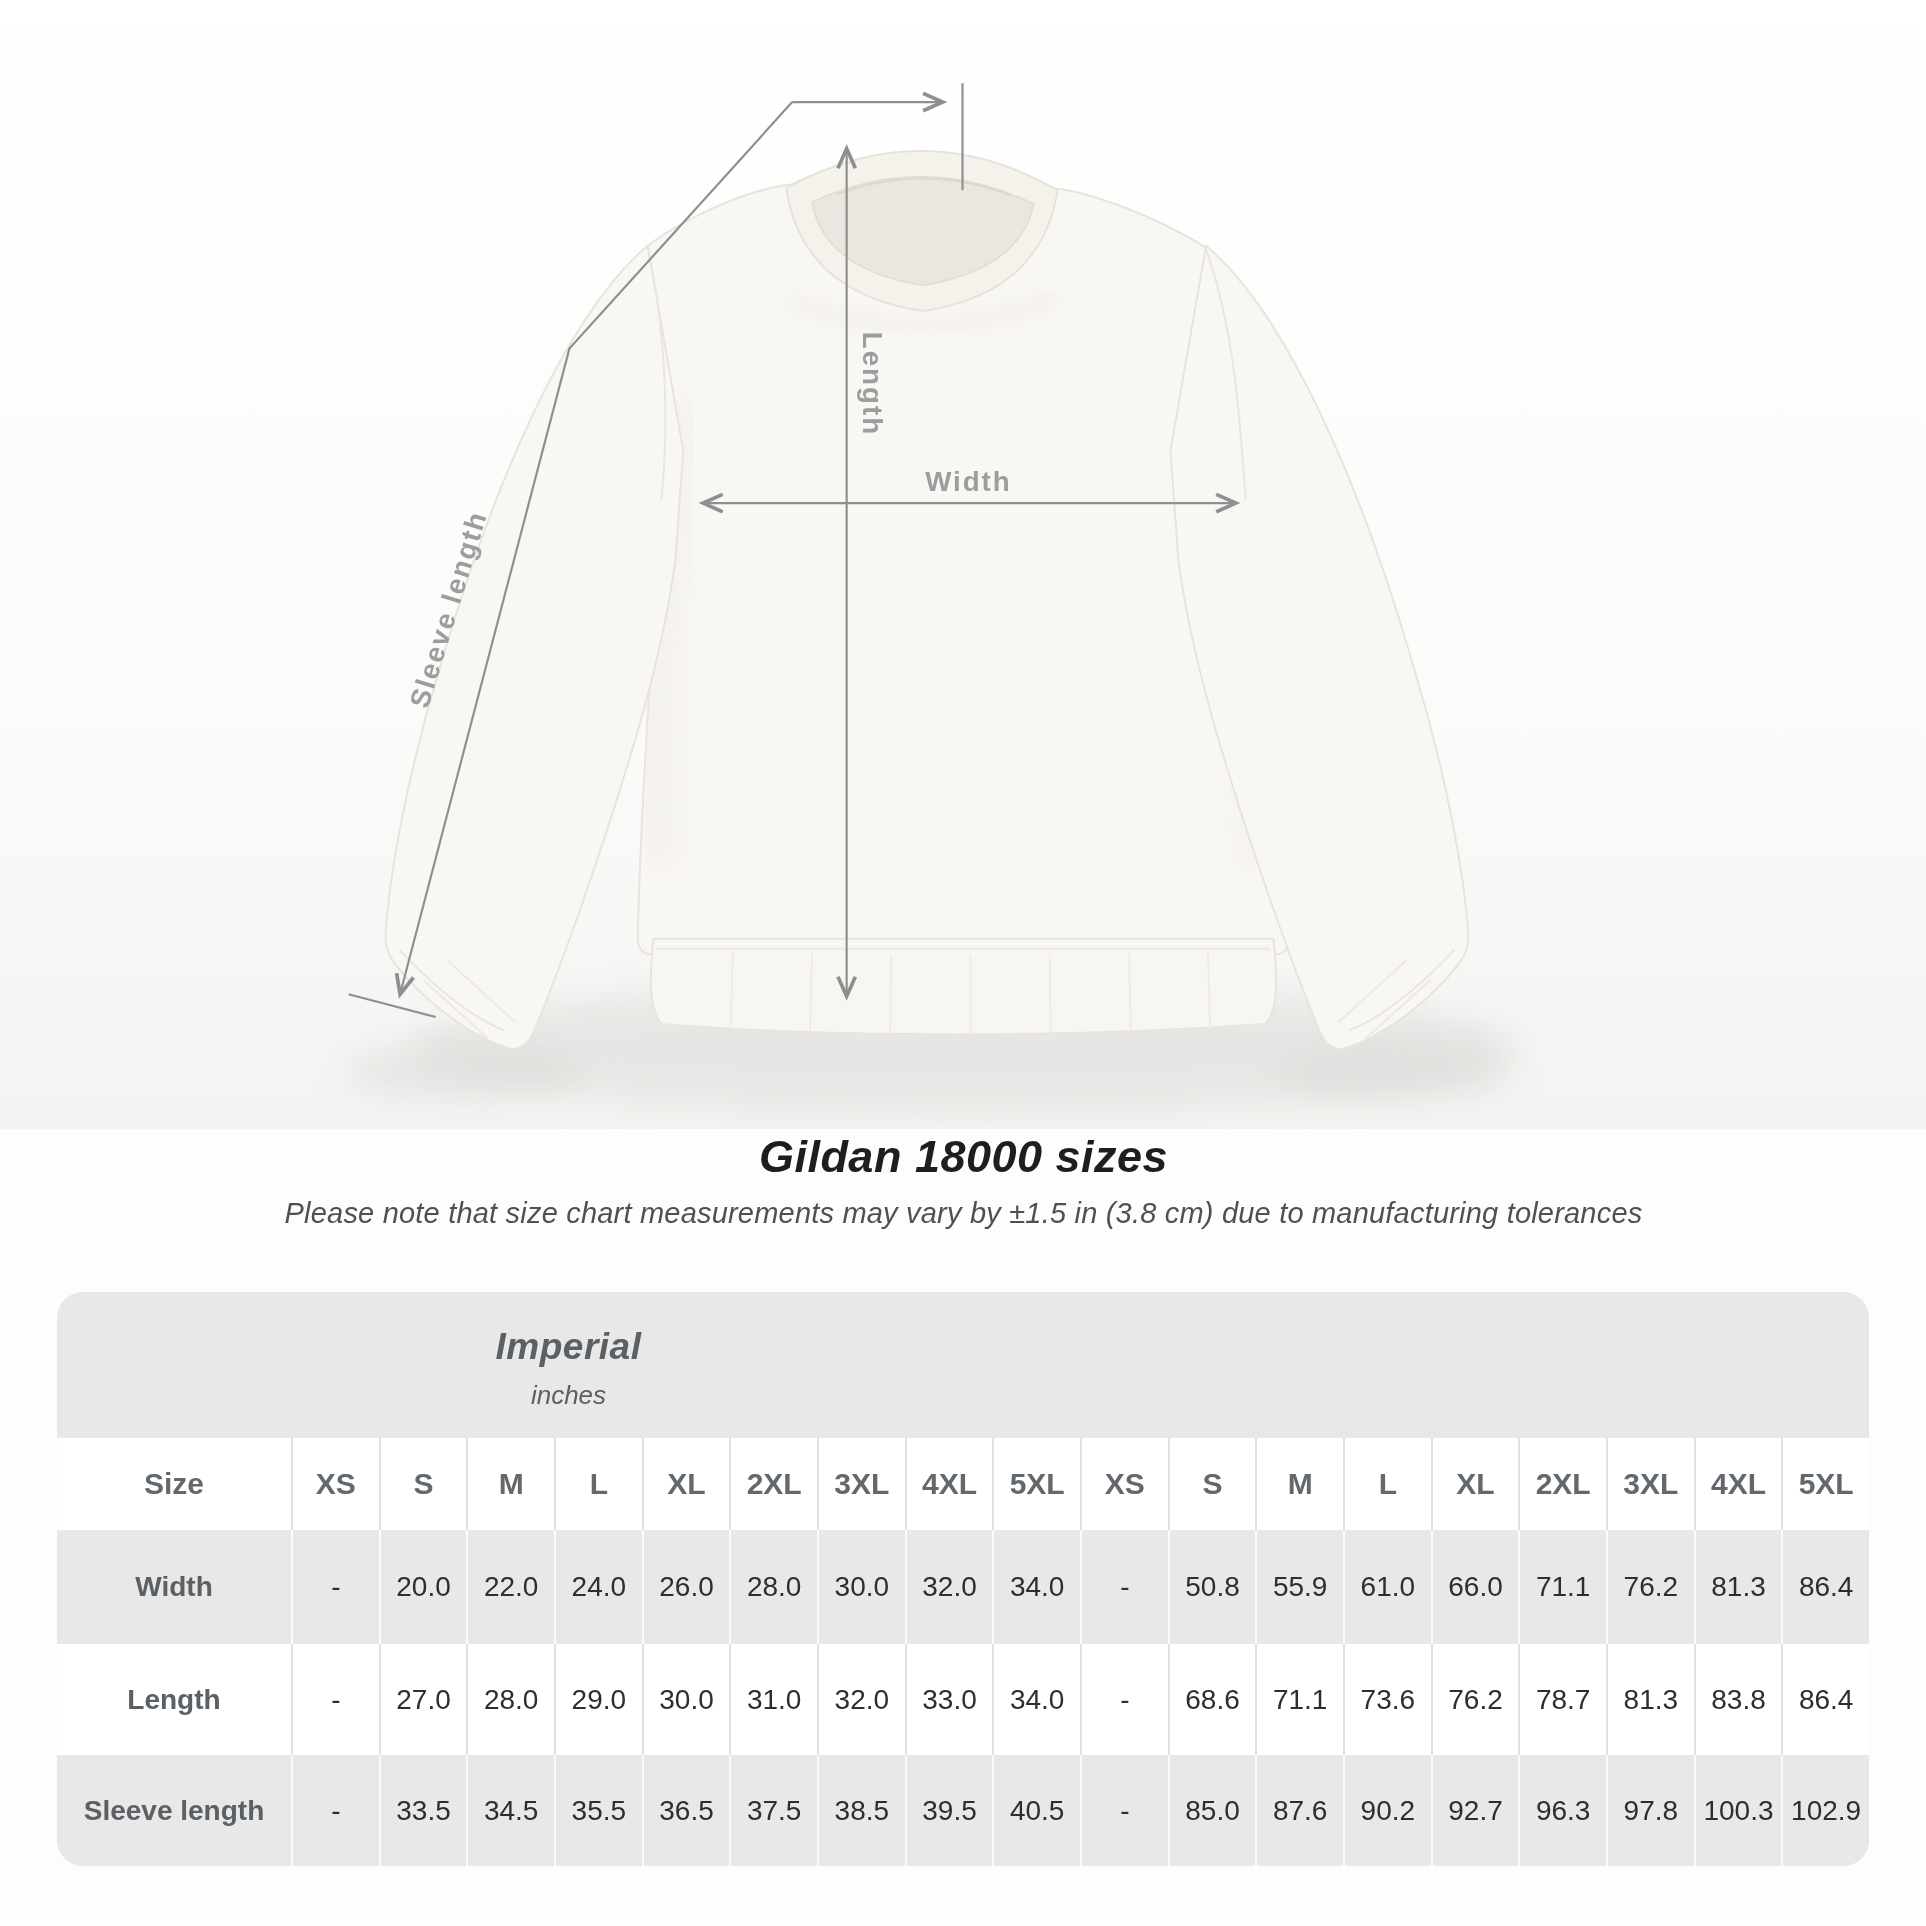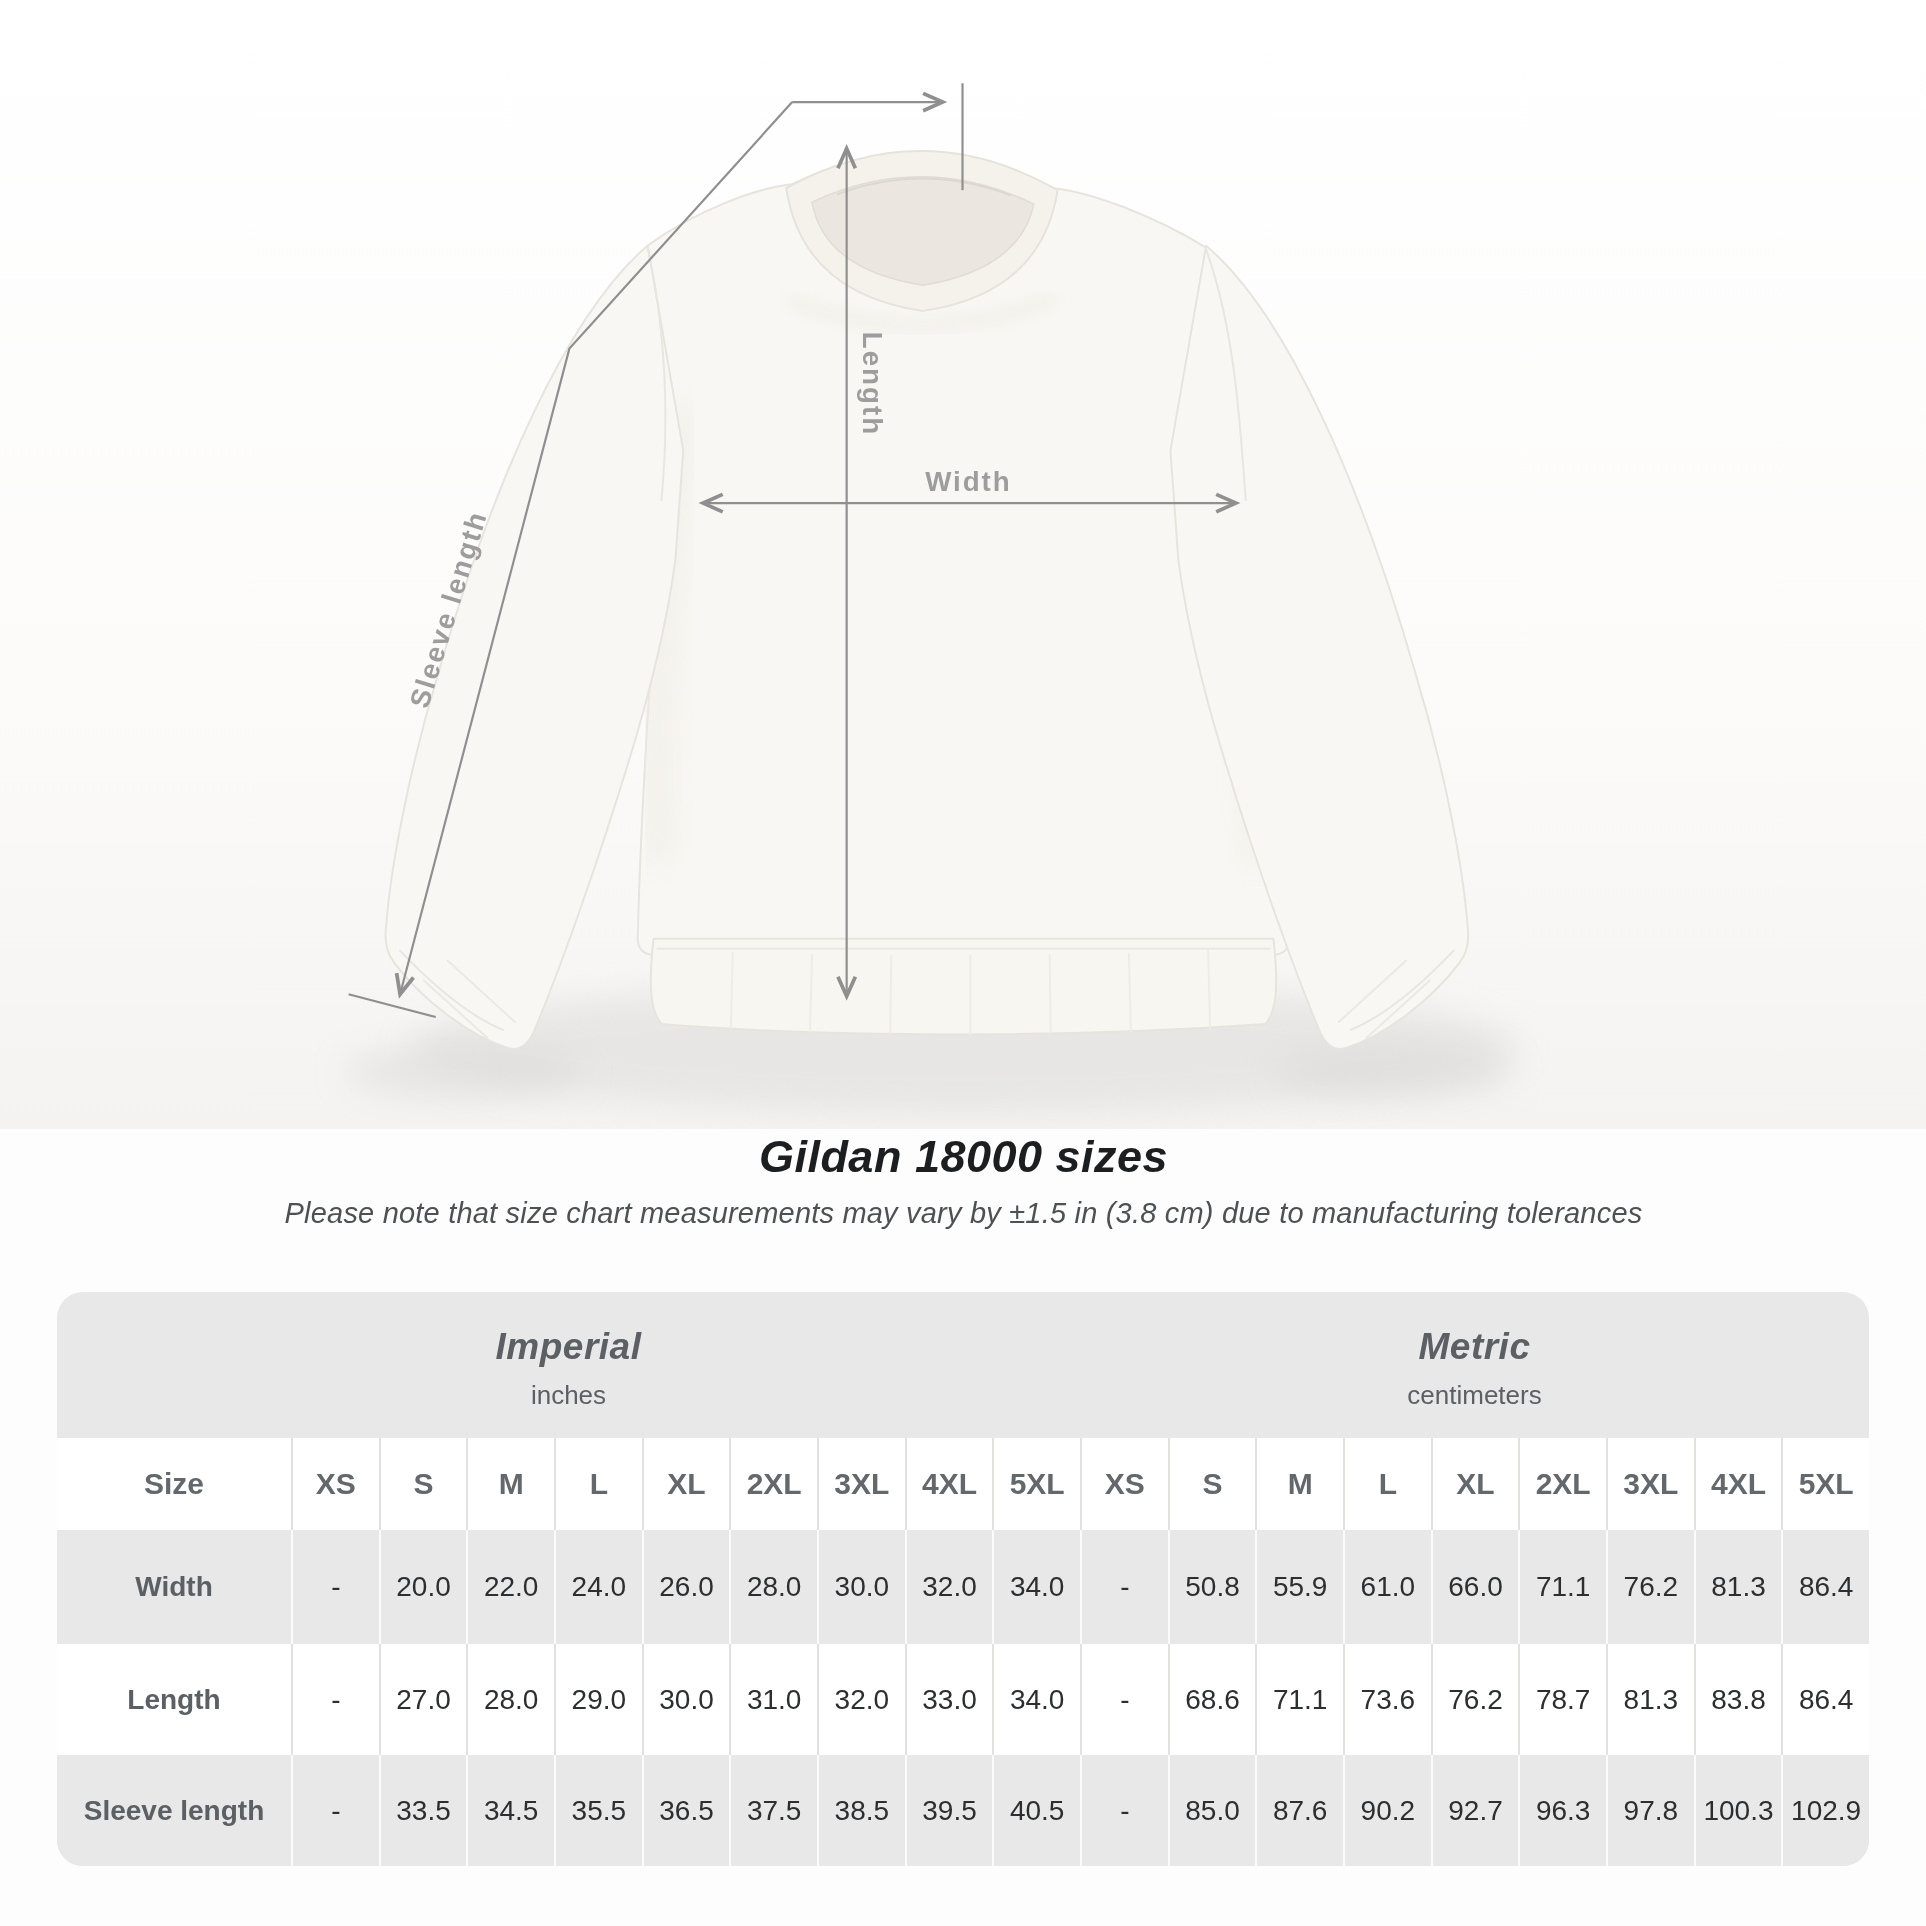--- a/index.html
+++ b/index.html
@@ -28,21 +28,21 @@
     background:#e9e8e8;border-radius:26px;overflow:hidden;
   }
   .group-row{
     display:grid;height:146px;
     grid-template-columns:234px repeat(18,1fr);
   }
   .group{grid-row:1;display:flex;flex-direction:column;align-items:center;justify-content:center;padding-top:6px;}
   .group.imperial{grid-column:1/11;}
   .group.metric{grid-column:11/20;}
   .g-label{font-size:37px;font-weight:700;font-style:italic;color:#5b6065;letter-spacing:0.5px;}
-  .g-sub{font-size:26px;color:#5b6065;margin-top:12px;}
+  .g-sub{font-size:26px;font-style:italic;color:#5b6065;margin-top:12px;}
 
   #size-grid{
     display:grid;
     grid-template-columns:234px repeat(18,1fr);
     grid-template-rows:92px 114px 111px 112px;
   }
   .cell{
     display:flex;align-items:center;justify-content:center;
     border-left:2px solid transparent;
   }
@@ -187,24 +187,20 @@
 <div class="heading">
   <h1 class="title">Gildan 18000 sizes</h1>
   <p class="note">Please note that size chart measurements may vary by ±1.5 in (3.8 cm) due to manufacturing tolerances</p>
 </div>
 
 <div class="table-card">
   <div class="group-row">
     <div class="group imperial">
       <div class="g-label">Imperial</div>
       <div class="g-sub">inches</div>
-    </div>
-    <div class="group metric">
-      <div class="g-label">Metric</div>
-      <div class="g-sub">centimeters</div>
     </div>
   </div>
   <div id="size-grid">
       <div class="cell hdr first r-white">Size</div>
       <div class="cell hdr r-white">XS</div>
       <div class="cell hdr r-white">S</div>
       <div class="cell hdr r-white">M</div>
       <div class="cell hdr r-white">L</div>
       <div class="cell hdr r-white">XL</div>
       <div class="cell hdr r-white">2XL</div>

